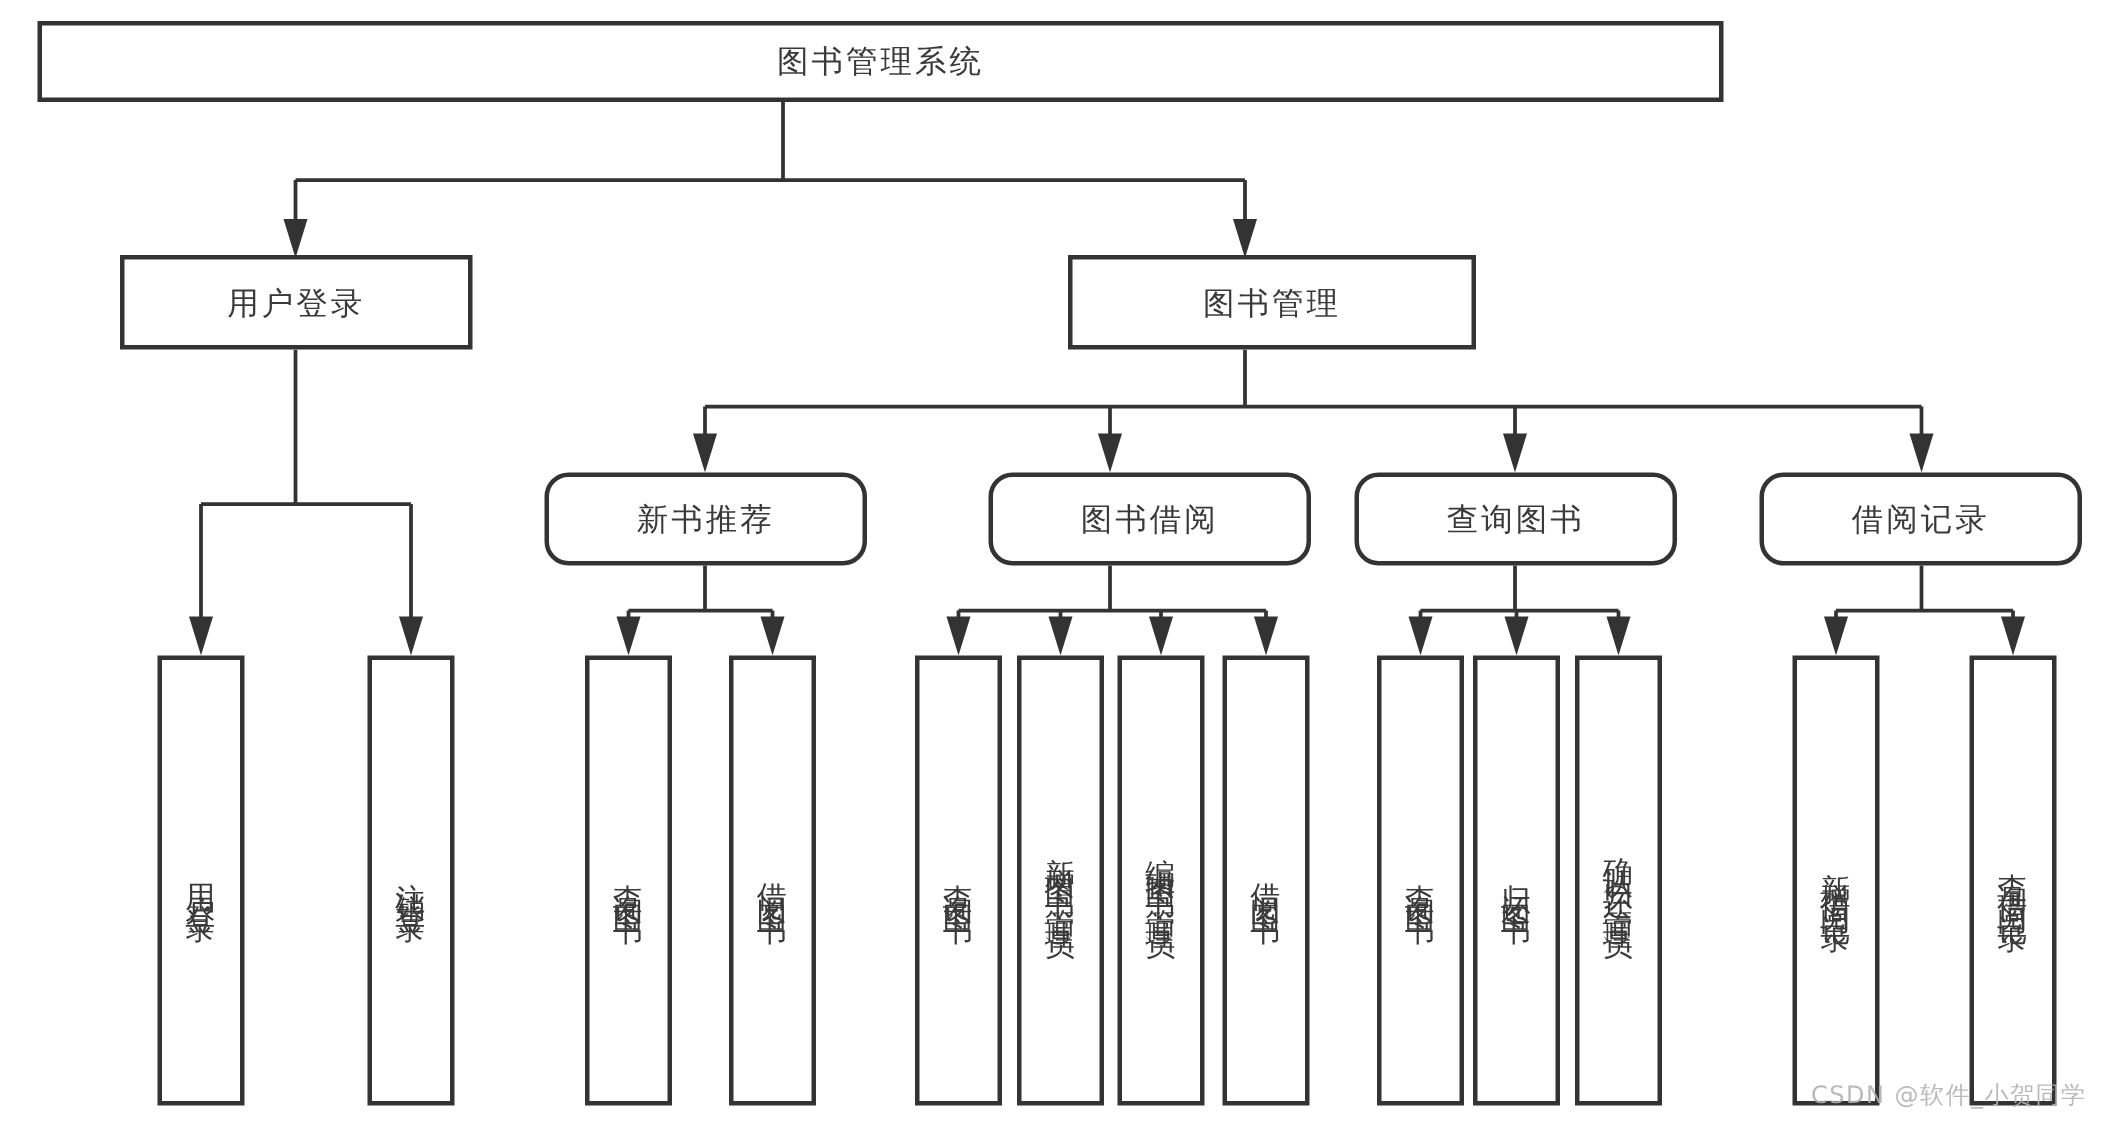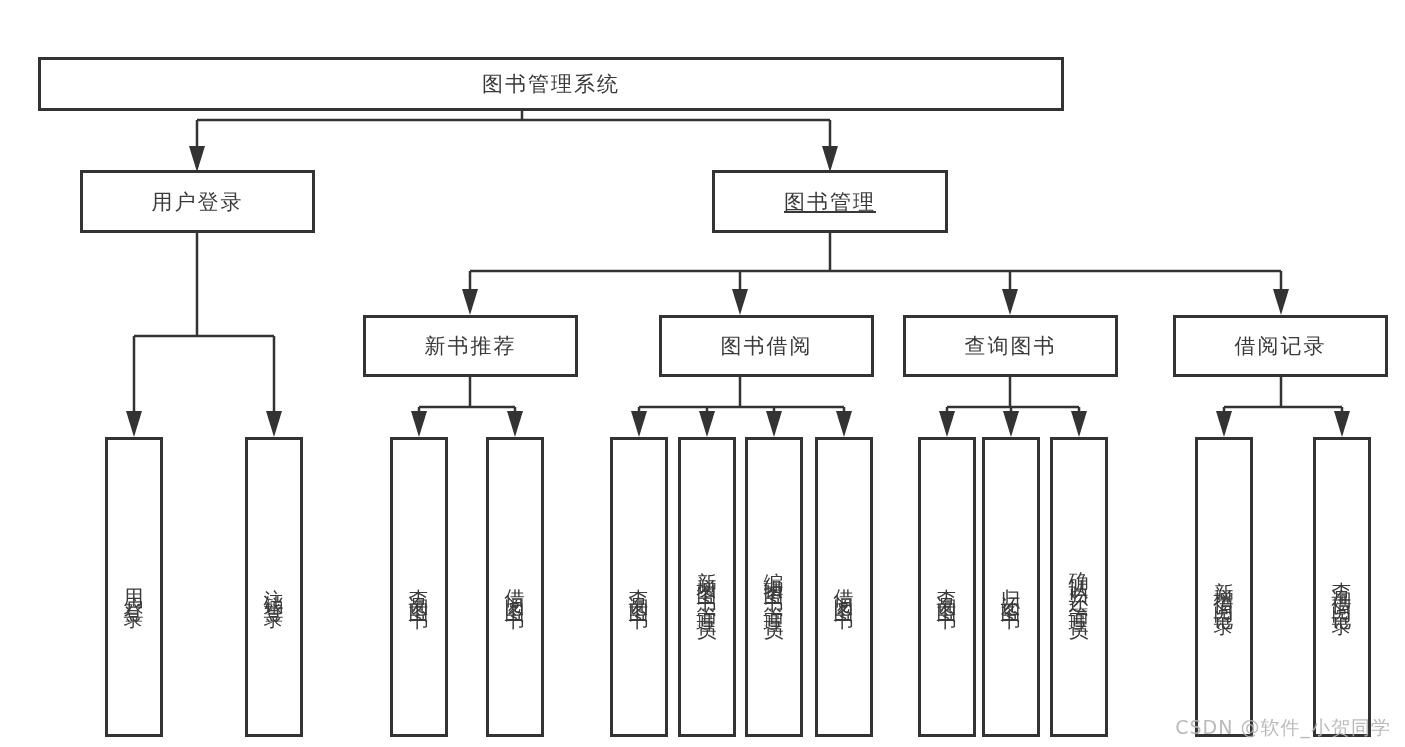--- a/index.html
+++ b/index.html
@@ -26,24 +26,24 @@
     align-items: center;
     justify-content: center;
     text-align: center;
   }
   .h-label {
     font-size: 21px;
     letter-spacing: 2px;
     white-space: nowrap;
     color: #3a3a3a;
   }
-  .node.root   { left: 38px;  top: 14px;  width: 1026px; height: 54px; margin-top: 43px; }
+  .node.root   { left: 25px;  top: 14px;  width: 1124px; height: 54px; }
   .node.lv2a   { left: 80px;  top: 170px; width: 235px; height: 63px; }
-  .node.lv2b   { left: 712px; top: 170px; width: 236px; height: 63px; text-decoration: underline; }
-  .node.lv3    { top: 315px; width: 215px; height: 62px; }
+  .node.lv2b   { left: 712px; top: 170px; width: 272px; height: 63px; }
+  .node.lv3    { top: 315px; width: 215px; height: 62px; border-radius: 16px; }
   .node.lv3a   { left: 363px; }
   .node.lv3b   { left: 633px; margin-left: 26px; }
   .node.lv3c   { left: 903px; }
   .node.lv3d   { left: 1173px; }
   .node.leaf   { top: 437px; width: 58px; height: 300px; }
   .v-label {
     writing-mode: vertical-rl;
     text-orientation: mixed;
     font-size: 20px;
     letter-spacing: 7px;
@@ -61,21 +61,21 @@
   .leaf.x8  { left: 815px; }
   .leaf.x9  { left: 918px; }
   .leaf.x10 { left: 982px; }
   .leaf.x11 { left: 1050px; }
   .leaf.x12 { left: 1195px; }
   .leaf.x13 { left: 1313px; }
   .watermark {
     position: absolute;
     right: 14px;
     bottom: 6px;
-    font-size: 19px;
+    font-size: 16px;
     letter-spacing: 1px;
     color: rgba(178, 178, 178, 0.9);
     white-space: nowrap;
     z-index: 5;
   }
 </style>
 </head>
 <body>
 
 <div class="stage">

